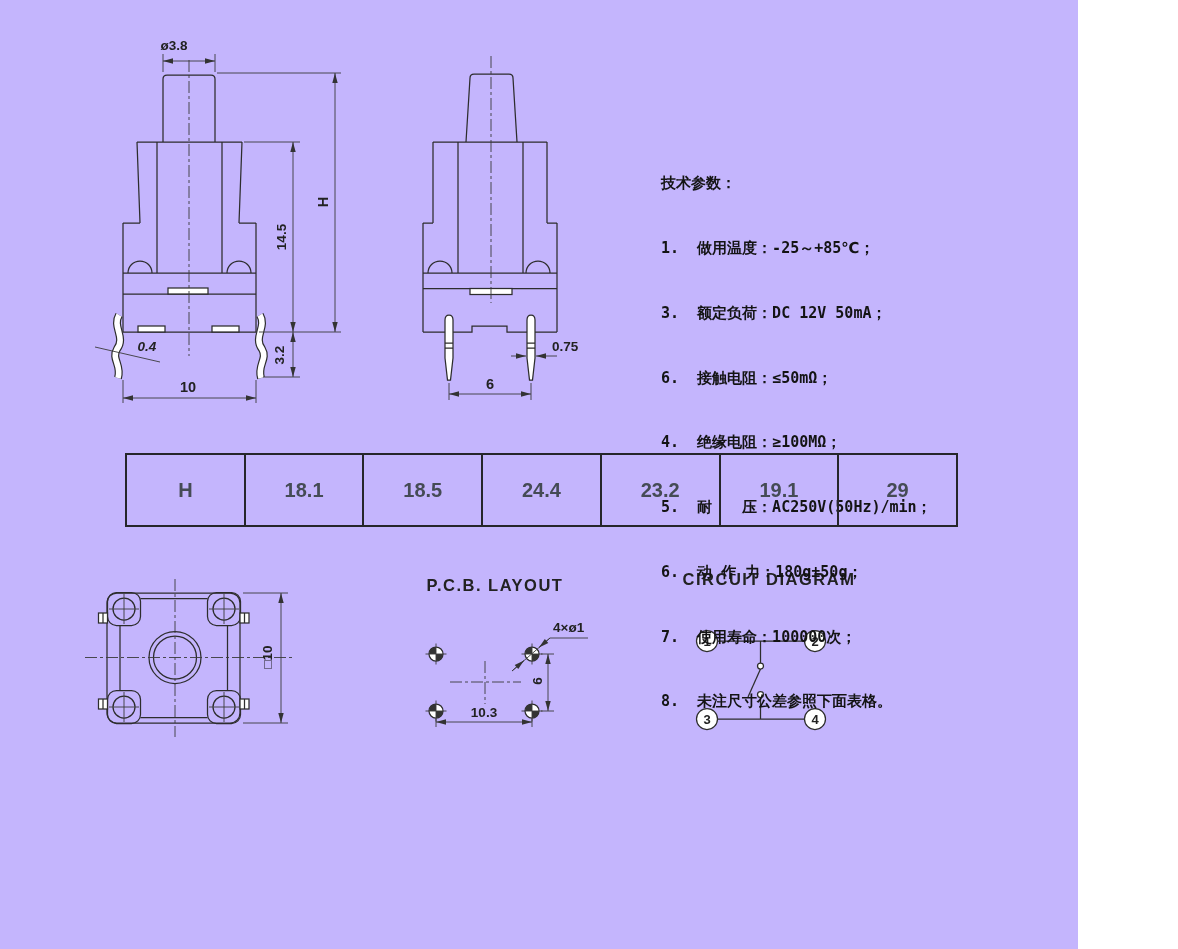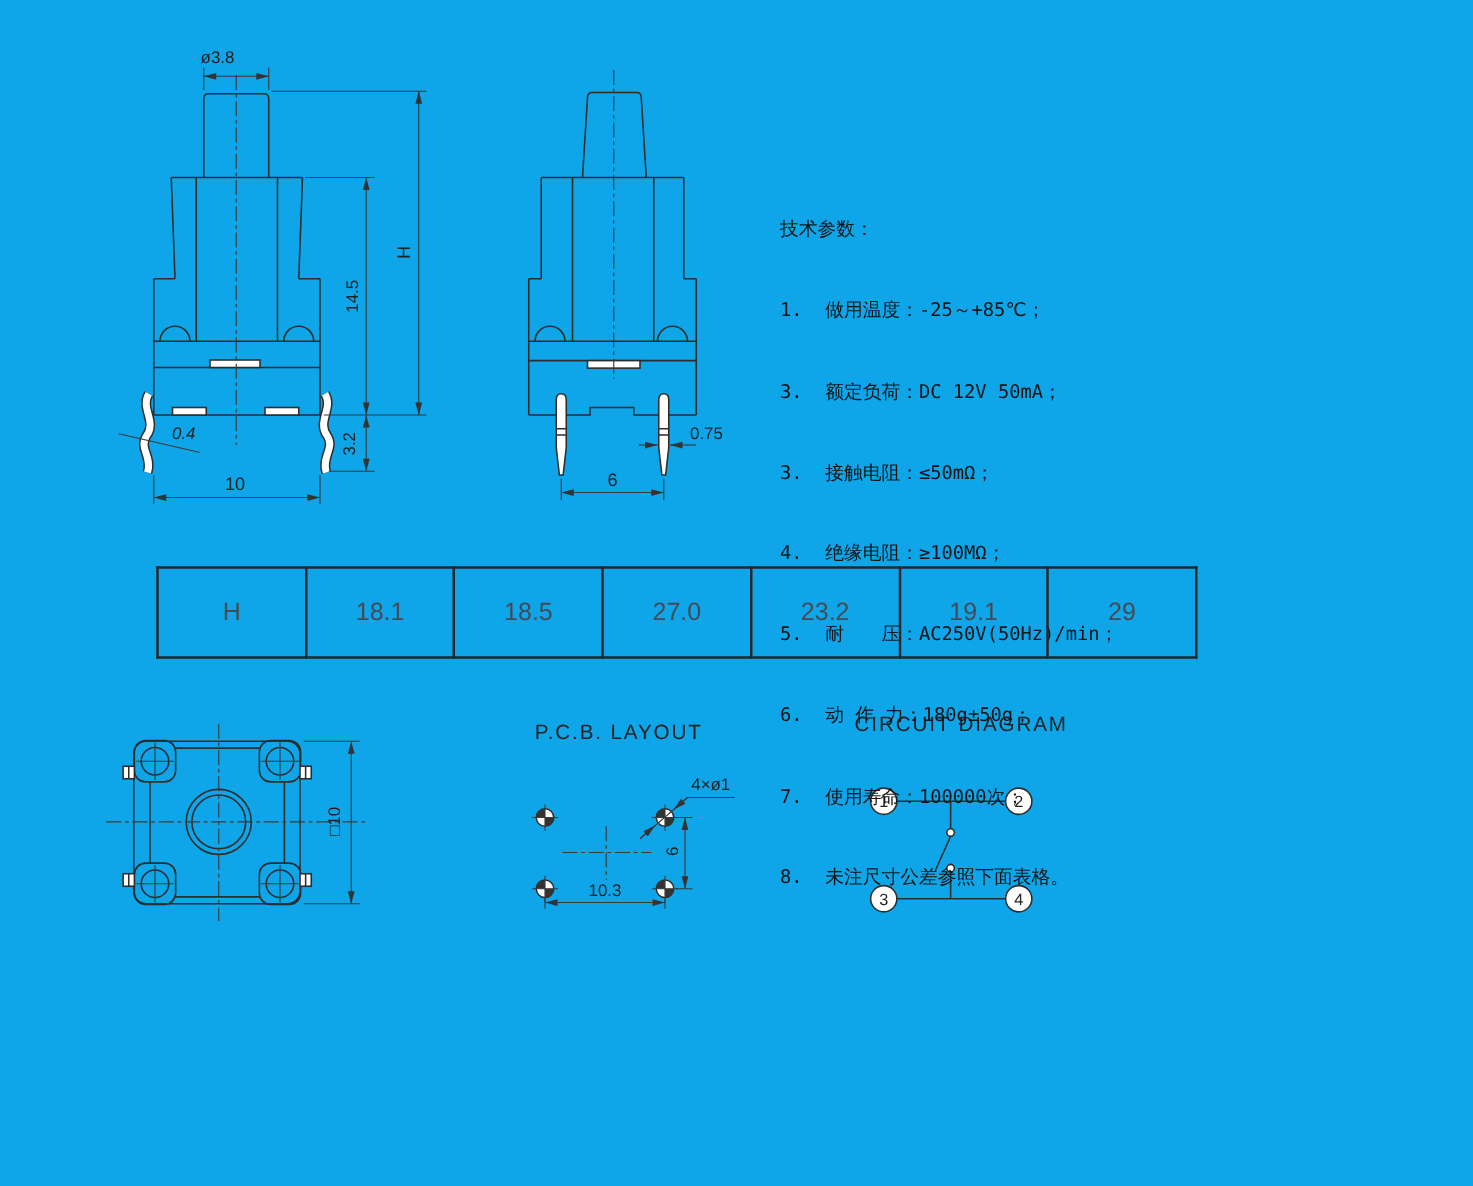--- a/index.html
+++ b/index.html
@@ -1,30 +1,30 @@
 <!DOCTYPE html>
 <html><head>
 <meta charset="utf-8">
 <style>
   html,body{margin:0;padding:0;background:#fff;}
-  .canvas{position:relative;width:1178px;height:949px;background:#0ea5e9;overflow:hidden;
-          font-family:"Liberation Sans",sans-serif;}
+  .canvas{position:relative;width:1078px;height:949px;background:#c4b5fd;overflow:hidden;
+          font-family:"Liberation Sans",sans-serif;font-weight:bold;}
   svg text{font-family:"Liberation Sans","DejaVu Sans",sans-serif;fill:#222;}
   .o{stroke:#2d2d2d;stroke-width:1.25;fill:none;}
   .ow{stroke:#2d2d2d;stroke-width:1.25;fill:#fff;}
   .d{stroke:#3a3a3a;stroke-width:0.9;fill:none;}
   .cl{stroke:#3a3a3a;stroke-width:0.9;fill:none;stroke-dasharray:12 3 3 3;}
   .lead-outer{fill:none;stroke:#2d2d2d;stroke-width:8;}
   .lead-inner{fill:none;stroke:#ffffff;stroke-width:5.6;}
   .dimtext{font-size:13.5px;}
   .dimtext-lg{font-size:14.5px;}
   .qfill{fill:#333;stroke:none;}
   .title-cad{font-size:16.5px;letter-spacing:1.5px;}
   .pinnum{font-size:13px;}
-  .tech-specs{position:absolute;left:624px;top:130px;width:300px;
+  .tech-specs{position:absolute;left:661px;top:130px;width:300px;
       font-family:"DejaVu Sans Mono","DejaVu Sans",monospace;
       font-size:15px;line-height:21.6px;color:#141414;white-space:pre;}
   .h-table{position:absolute;left:125px;top:453px;width:833px;height:74px;
       border-collapse:collapse;table-layout:fixed;}
   .h-table td{border:2px solid #26262a;text-align:center;vertical-align:middle;
       font-family:"Liberation Sans",sans-serif;font-size:20px;color:#454b55;}
 </style>
 </head>
 <body>
 
@@ -196,35 +196,35 @@
       <text class="pinnum" x="707" y="723.8" text-anchor="middle">3</text>
       <text class="pinnum" x="815" y="723.8" text-anchor="middle">4</text>
     </g>
   </g>
 </svg>
 
   <div class="tech-specs">
     <div>技术参数：</div>
     <div>1.  做用温度：-25～+85℃；</div>
     <div>3.  额定负荷：DC 12V 50mA；</div>
-    <div>3.  接触电阻：≤50mΩ；</div>
+    <div>6.  接触电阻：≤50mΩ；</div>
     <div>4.  绝缘电阻：≥100MΩ；</div>
     <div>5.  耐　　压：AC250V(50Hz)/min；</div>
     <div>6.  动 作 力：180g±50g；</div>
     <div>7.  使用寿命：100000次；</div>
     <div>8.  未注尺寸公差参照下面表格。</div>
   </div>
 
   <table class="h-table">
     <tbody>
       <tr>
         <td>H</td>
         <td>18.1</td>
         <td>18.5</td>
-        <td>27.0</td>
+        <td>24.4</td>
         <td>23.2</td>
         <td>19.1</td>
         <td>29</td>
       </tr>
     </tbody>
   </table>
 
 </div>
 
 </body></html>

